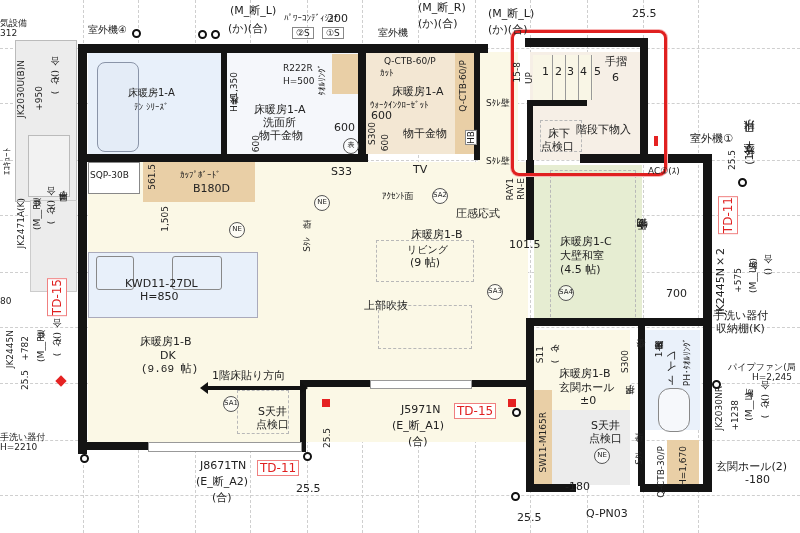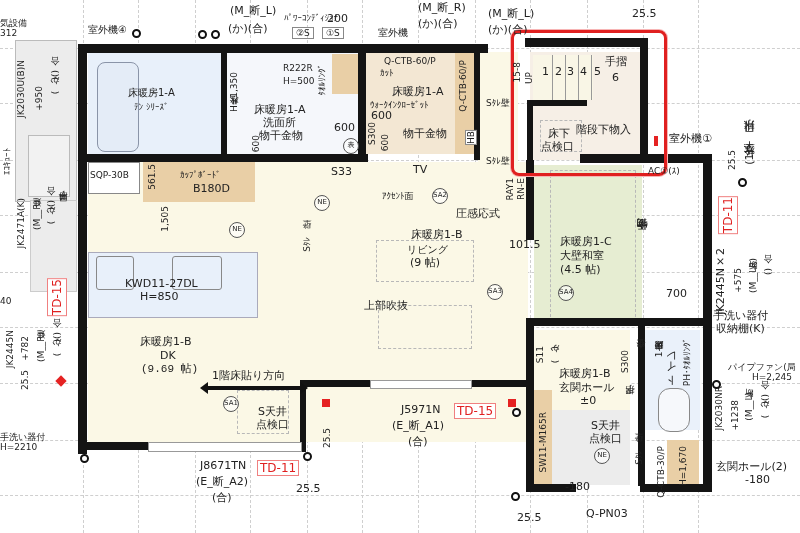--- a/index.html
+++ b/index.html
@@ -178,21 +178,21 @@
 <span class="t" style="left:542px;top:66px;">1</span>
 <span class="t" style="left:555px;top:66px;">2</span>
 <span class="t" style="left:567px;top:66px;">3</span>
 <span class="t" style="left:580px;top:66px;">4</span>
 <span class="t" style="left:594px;top:66px;">5</span>
 <span class="t" style="left:612px;top:72px;">6</span>
 <span class="t" style="left:605px;top:56px;">手摺</span>
 <span class="t" style="left:548px;top:128px;">床下</span>
 <span class="t" style="left:541px;top:141px;">点検口</span>
 <span class="t" style="left:576px;top:124px;">階段下物入</span>
-<span class="t" style="left:669px;top:133px;">室外機①</span>
+<span class="t" style="left:669px;top:133px;padding-left:21px;">室外機①</span>
 <span class="t ts" style="left:486px;top:98px;">Sﾀﾚ壁</span>
 <span class="t ts" style="left:486px;top:156px;">Sﾀﾚ壁</span>
 <span class="t ts vr" style="left:505px;top:178px;">RAY1</span>
 <span class="t ts vr" style="left:516px;top:178px;">RN-E</span>
 <span class="t" style="left:509px;top:239px;">101.5</span>
 <span class="t ts" style="left:648px;top:166px;">AC①(ｽ)</span>
 
 <span class="t ts" style="left:90px;top:170px;">SQP-30B</span>
 <span class="t ts vr" style="left:147px;top:164px;">561.5</span>
 <span class="t ts" style="left:180px;top:170px;">ｶｯﾌﾟﾎﾞｰﾄﾞ</span>
@@ -276,21 +276,21 @@
 <span class="t ts vr" style="left:46px;top:200px;transform:rotate(180deg);">(か)(合)</span>
 <span class="t ts vr" style="left:58px;top:208px;transform:rotate(180deg);">勝手口</span>
 <span class="td vr" style="left:47px;top:278px;transform:rotate(180deg);">TD-15</span>
 <span class="t ts vr" style="left:5px;top:330px;transform:rotate(180deg);">JK2445N</span>
 <span class="t ts vr" style="left:20px;top:336px;transform:rotate(180deg);">+782</span>
 <span class="t ts vr" style="left:36px;top:332px;transform:rotate(180deg);">(M_遮_R)</span>
 <span class="t ts vr" style="left:52px;top:332px;transform:rotate(180deg);">(か)(合)</span>
 <span class="t ts vr" style="left:20px;top:370px;transform:rotate(180deg);">25.5</span>
 <span class="t ts" style="left:0px;top:432px;">手洗い器付</span>
 <span class="t ts" style="left:0px;top:442px;">H=2210</span>
-<span class="t ts" style="left:0px;top:296px;">40</span>
+<span class="t ts" style="left:0px;top:296px;">80</span>
 
 <span class="t" style="left:200px;top:460px;">J8671TN</span>
 <span class="t" style="left:196px;top:476px;">(E_断_A2)</span>
 <span class="t" style="left:212px;top:492px;">(合)</span>
 <span class="td" style="left:257px;top:460px;">TD-11</span>
 <span class="t" style="left:401px;top:404px;">J5971N</span>
 <span class="t" style="left:392px;top:420px;">(E_断_A1)</span>
 <span class="t" style="left:408px;top:436px;">(合)</span>
 <span class="td" style="left:454px;top:403px;">TD-15</span>
 <span class="t ts vr" style="left:322px;top:428px;transform:rotate(180deg);">25.5</span>

